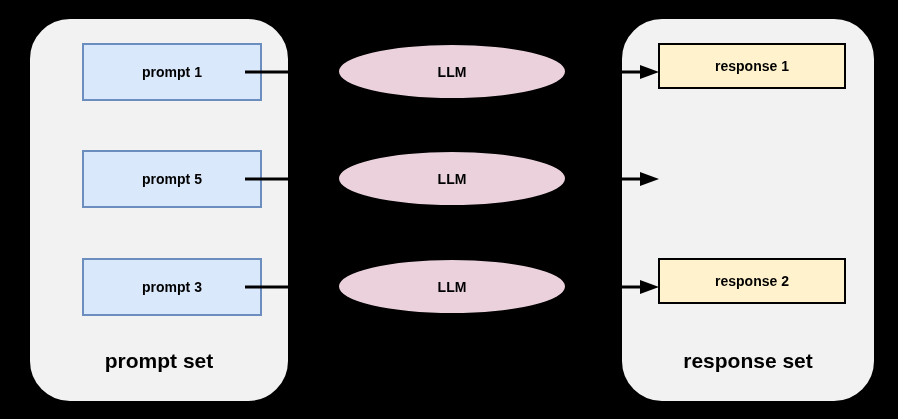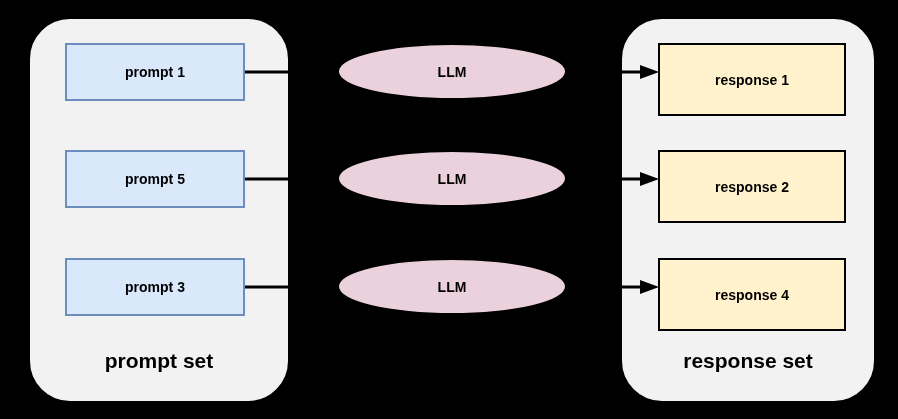--- a/index.html
+++ b/index.html
@@ -38,30 +38,30 @@
     position: absolute;
     display: flex;
     align-items: center;
     justify-content: center;
     font-weight: bold;
     font-size: 14px;
     color: #000000;
     box-sizing: border-box;
   }
   .prompt-box {
-    left: 65px;
+    left: 82px;
     width: 180px;
     height: 58px;
     background: #dae8fc;
     border: 2px solid #6c8ebf;
   }
   .response-box {
     left: 658px;
     width: 188px;
-    height: 73px;
+    height: 46px;
     background: #fff2cc;
     border: 2px solid #000000;
   }
   .llm-ellipse {
     left: 337px;
     width: 230px;
     height: 57px;
     background: #ead1dc;
     border: 2px solid #000000;
     border-radius: 50%;
@@ -94,22 +94,21 @@
 
   <div class="node prompt-box row1">prompt 1</div>
   <div class="node prompt-box row2">prompt 5</div>
   <div class="node prompt-box row3">prompt 3</div>
 
   <div class="node llm-ellipse row1">LLM</div>
   <div class="node llm-ellipse row2">LLM</div>
   <div class="node llm-ellipse row3">LLM</div>
 
   <div class="node response-box row1">response 1</div>
-  <div class="node response-box row2">response 2</div>
-  <div class="node response-box row3">response 4</div>
+  <div class="node response-box row3">response 2</div>
 
   <svg class="arrow-layer" viewBox="0 0 898 419">
 
     <line x1="245" y1="72" x2="322" y2="72" stroke="#000000" stroke-width="3"></line>
     <polygon points="339,72 320,65 320,79" fill="#000000"></polygon>
     <line x1="567" y1="72" x2="641" y2="72" stroke="#000000" stroke-width="3"></line>
     <polygon points="659,72 640,65 640,79" fill="#000000"></polygon>
 
     <line x1="245" y1="179" x2="322" y2="179" stroke="#000000" stroke-width="3"></line>
     <polygon points="339,179 320,172 320,186" fill="#000000"></polygon>

